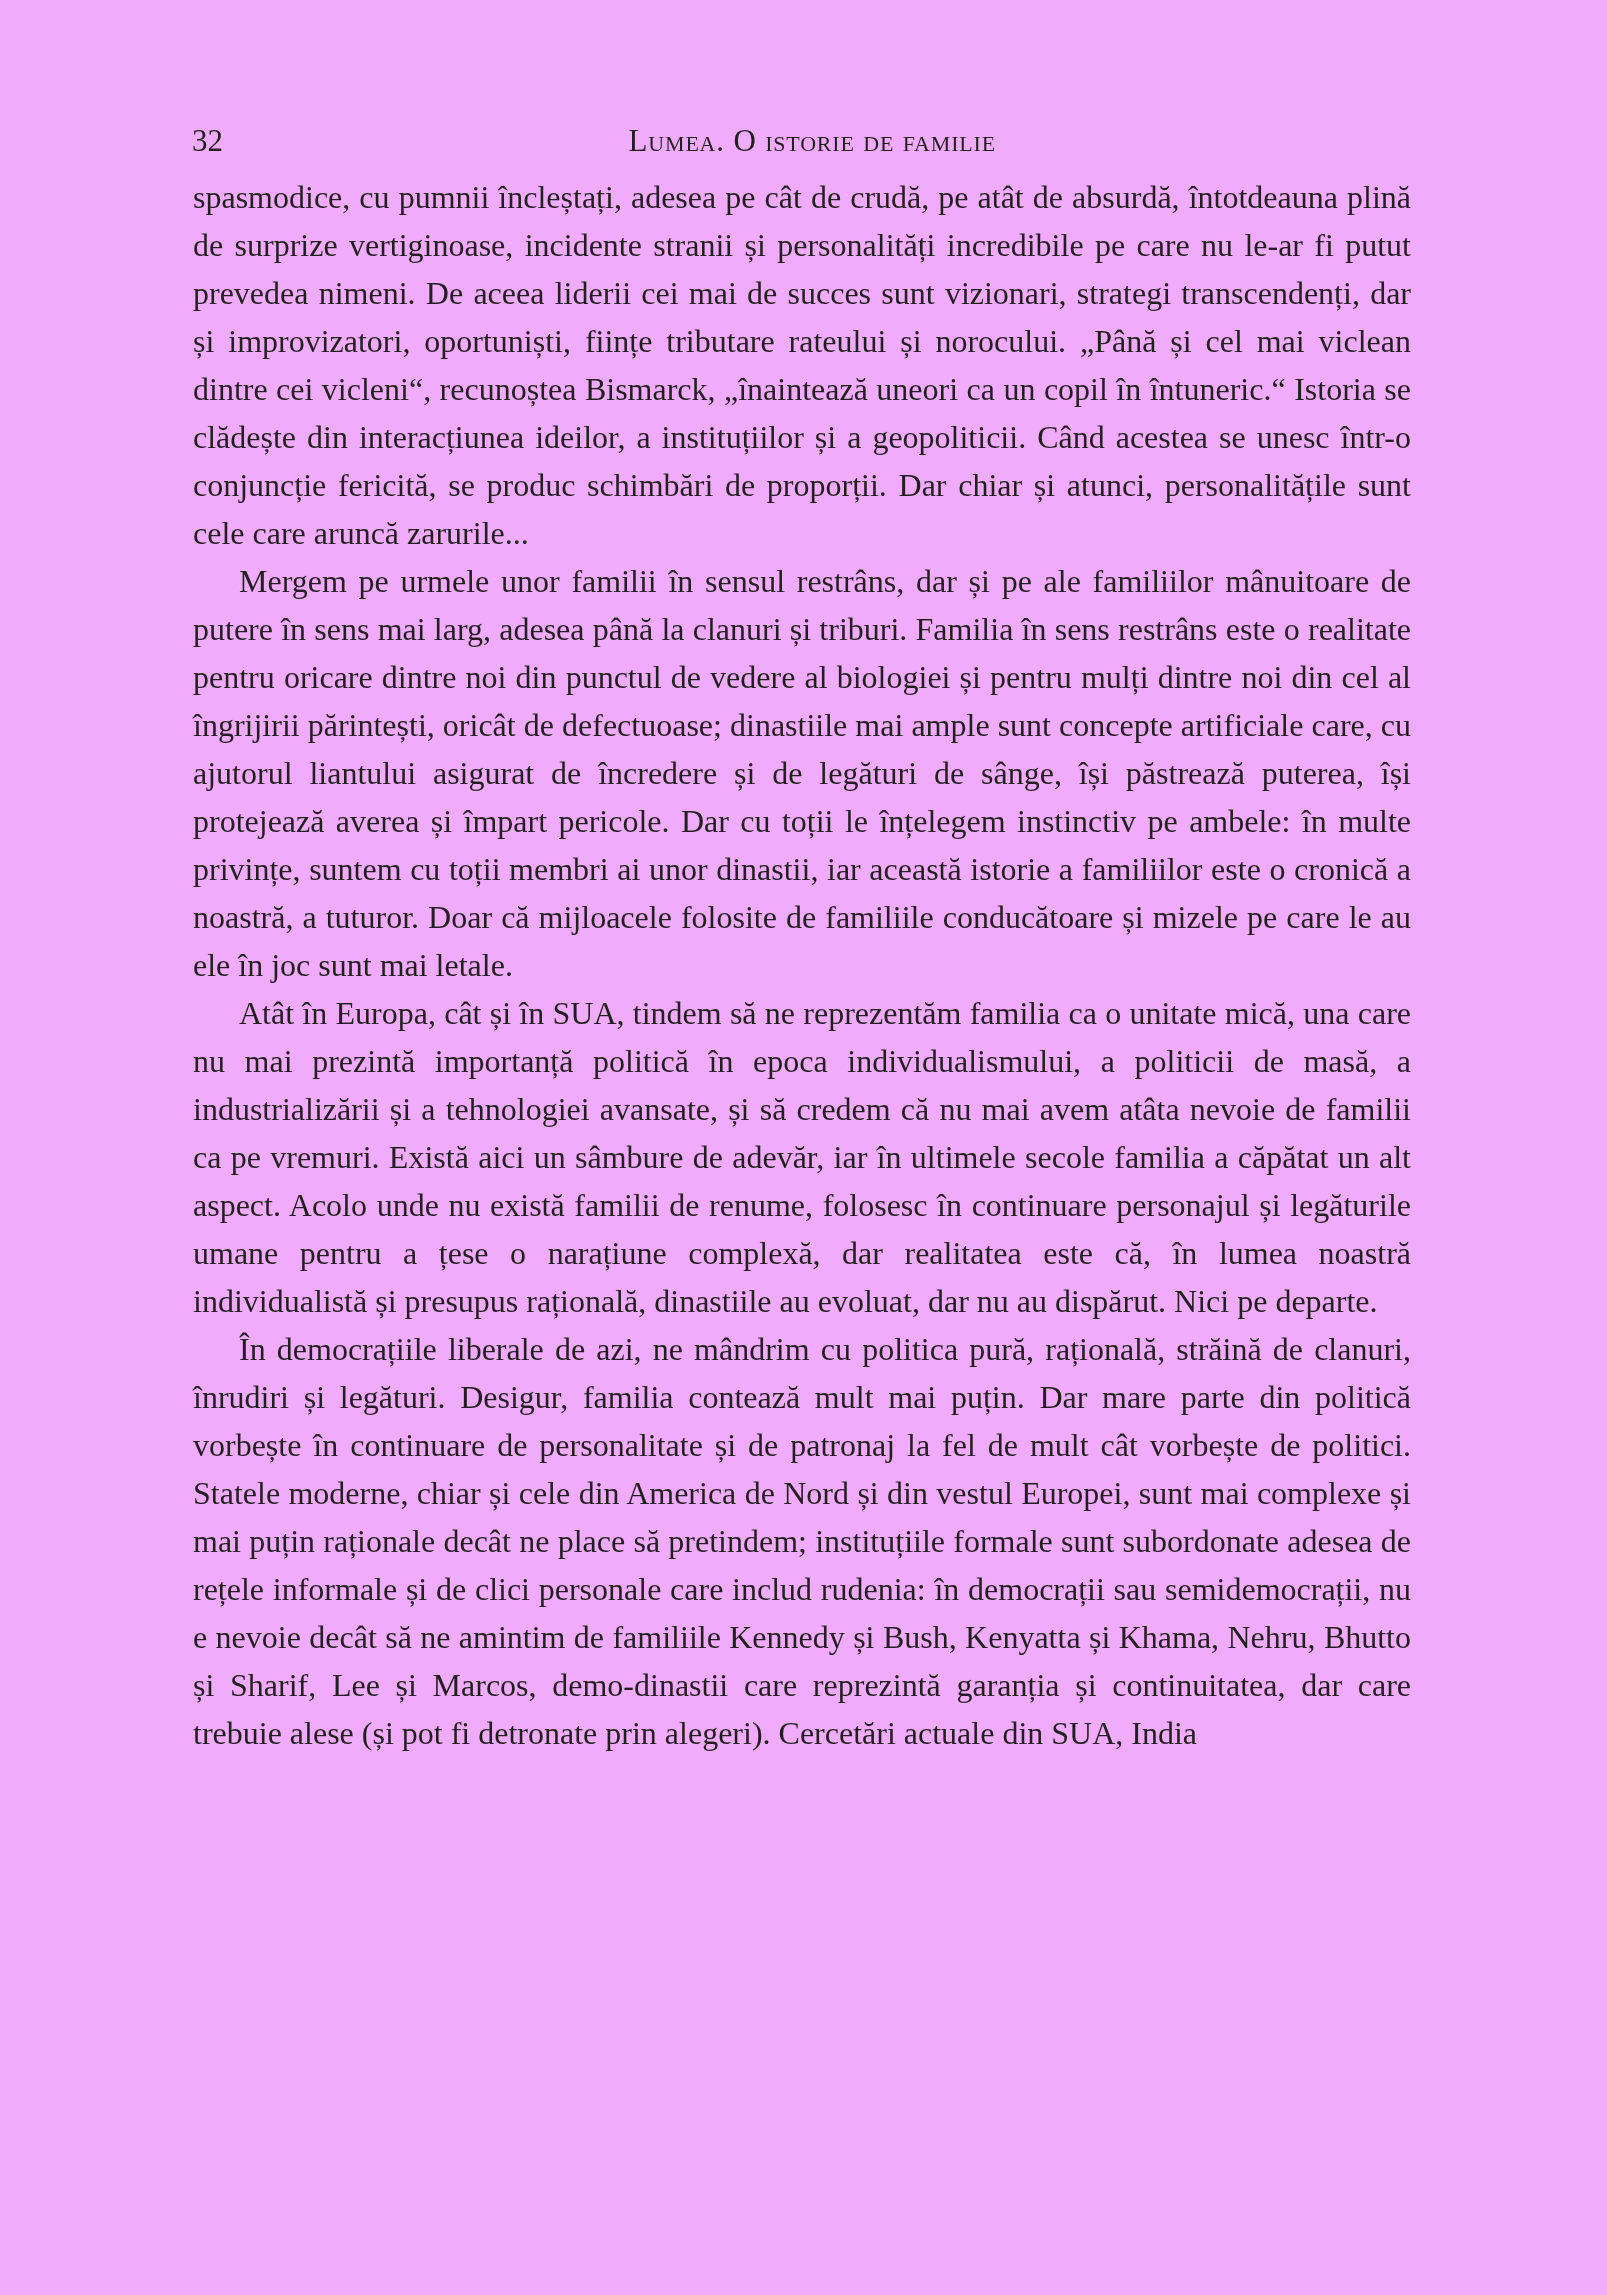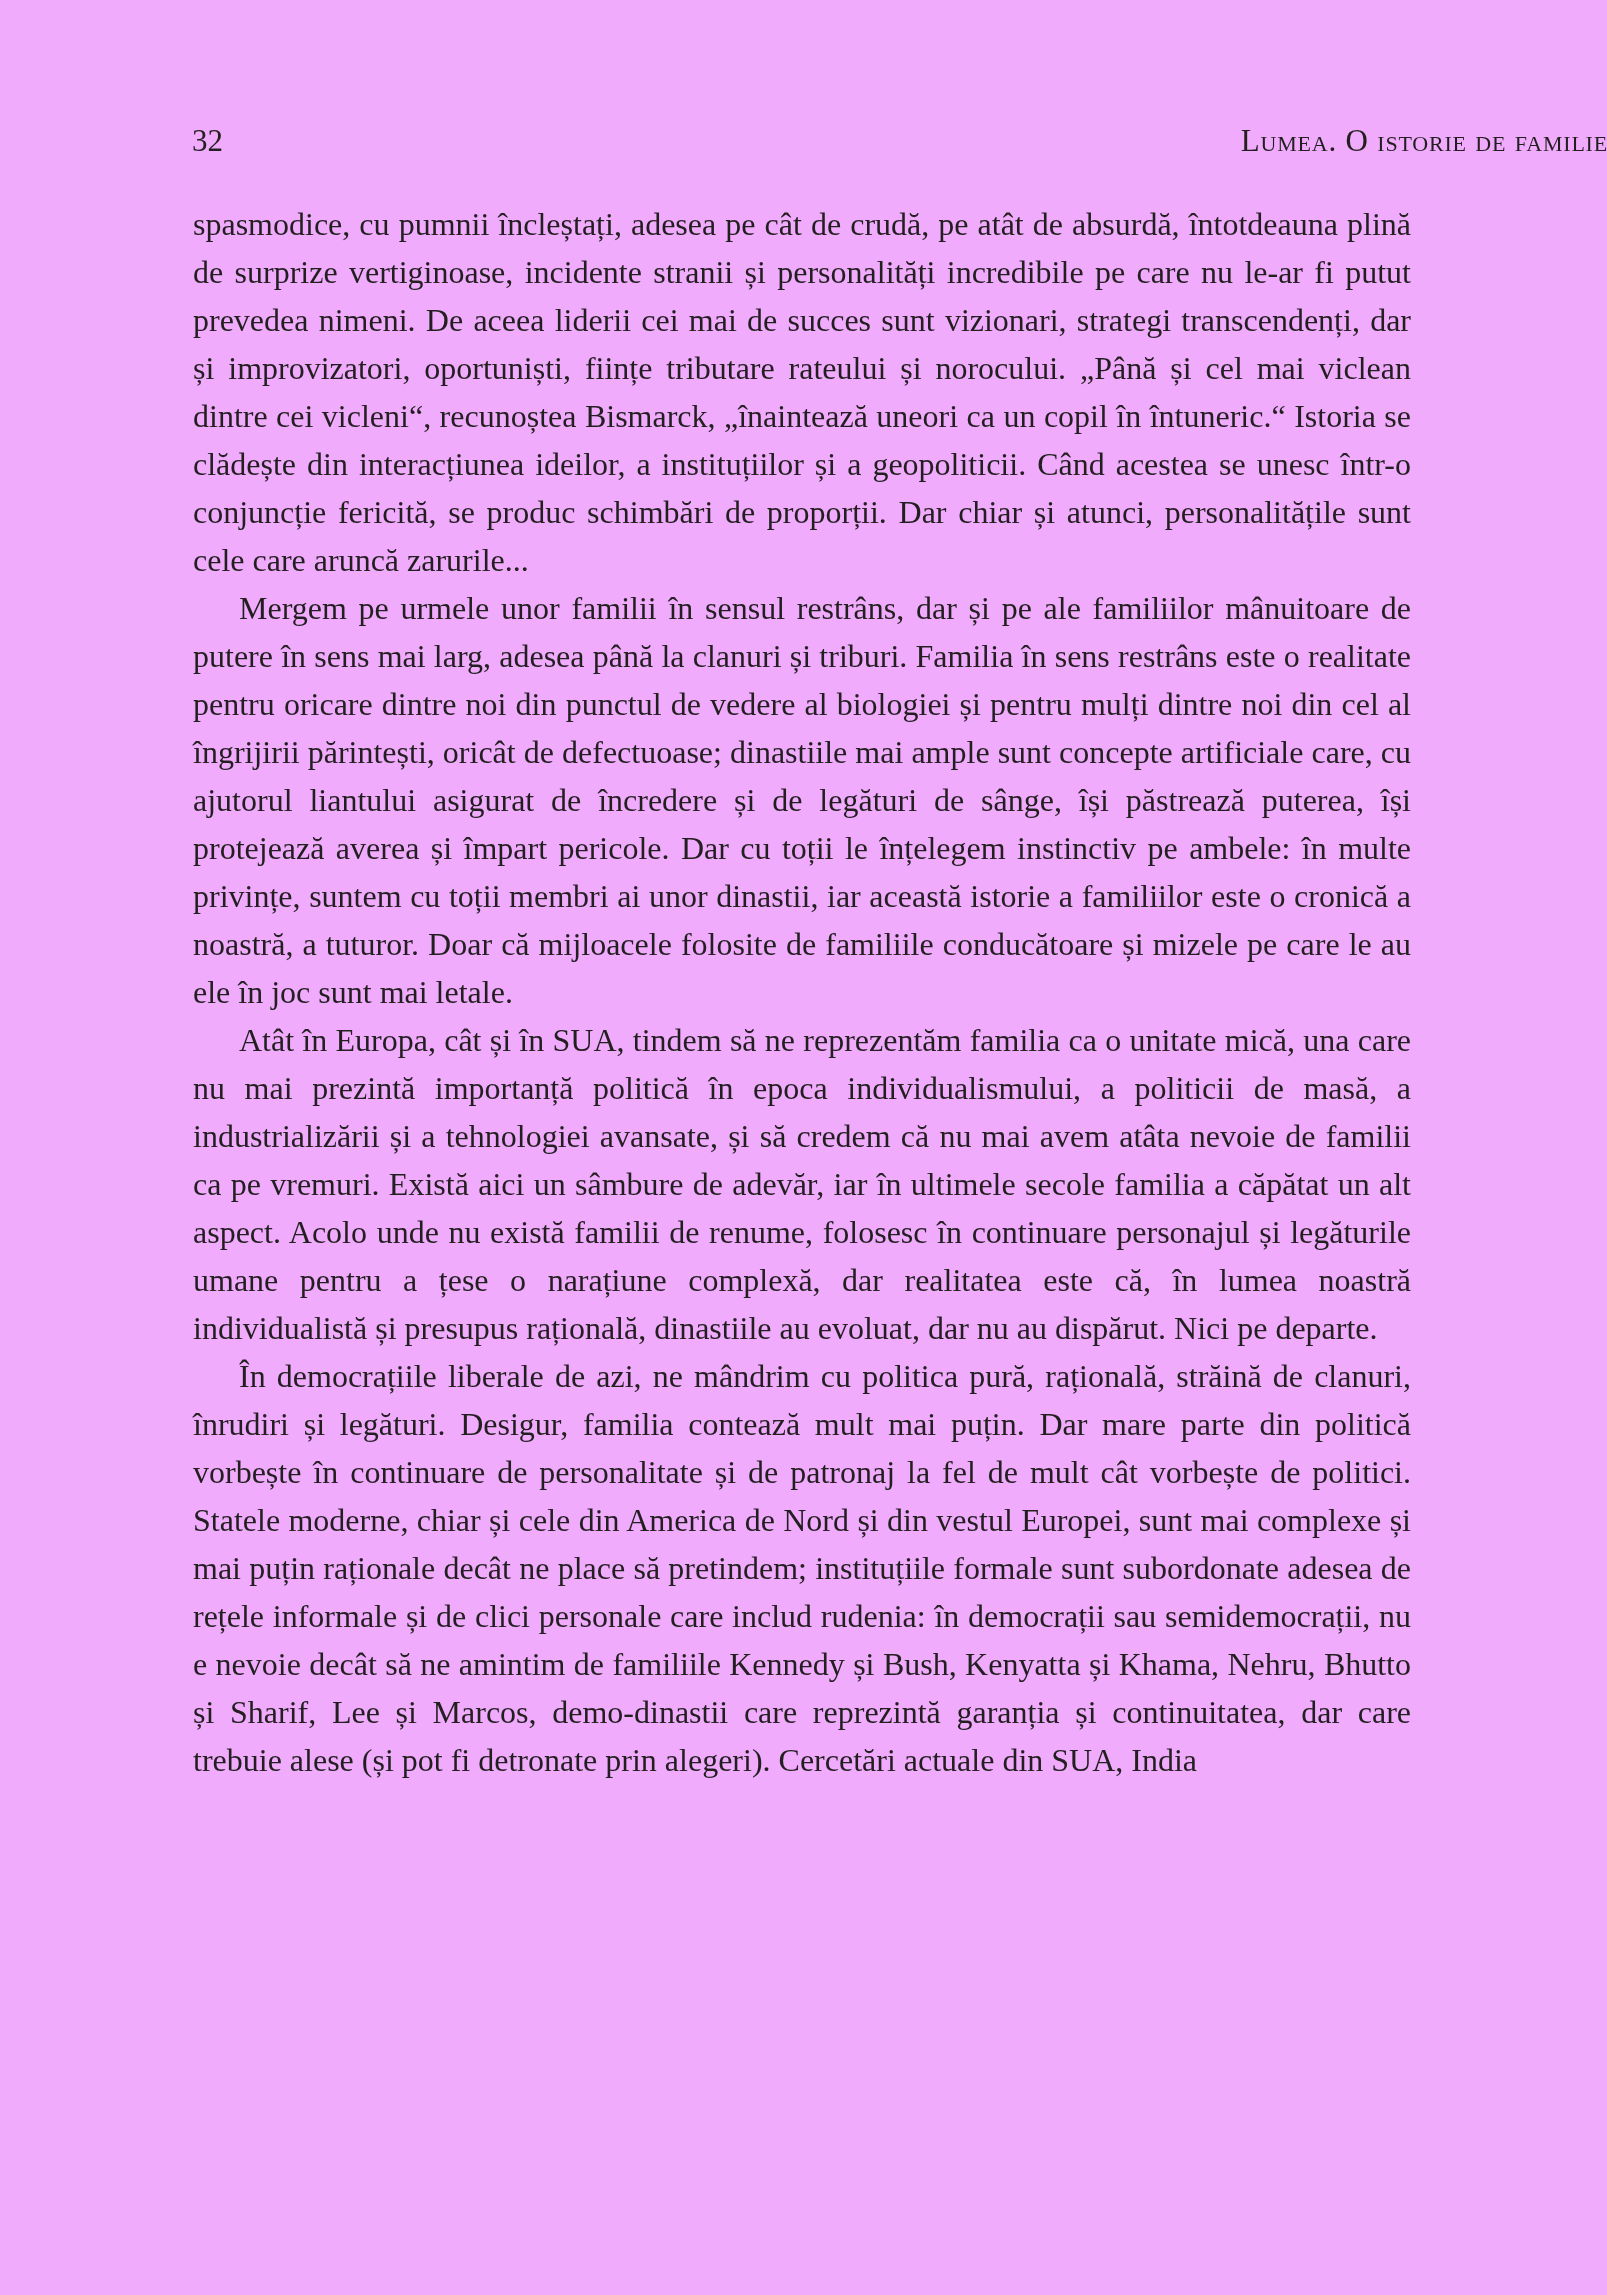--- a/index.html
+++ b/index.html
@@ -8,27 +8,27 @@
     position: absolute; left: 0; top: 0; width: 1608px; height: 2295px;
     background: #f0abfc; color: #231f20;
     font-family: "Liberation Serif", "DejaVu Serif", serif;
   }
   .page-number {
     position: absolute; left: 192px; top: 125px;
     font-size: 31px; line-height: 31px;
   }
   .running-head {
     position: absolute; left: 0; width: 1608px; top: 125px;
-    text-align: right;
+    text-align: center;
     font-size: 31px; line-height: 31px;
     font-variant: small-caps; letter-spacing: 0.8px;
     padding-left: 16.5px; box-sizing: border-box;
   }
   .body-text {
-    position: absolute; left: 193px; top: 200px; width: 1218px;
+    position: absolute; left: 193px; top: 173px; width: 1218px;
     font-size: 32px; line-height: 48px;
     text-align: justify; hyphens: manual;
   }
   .body-text p { margin: 0; text-indent: 0; }
   .body-text p.indent { text-indent: 46px; }
 </style>
 </head>
 <body>
 
 <div class="page">

